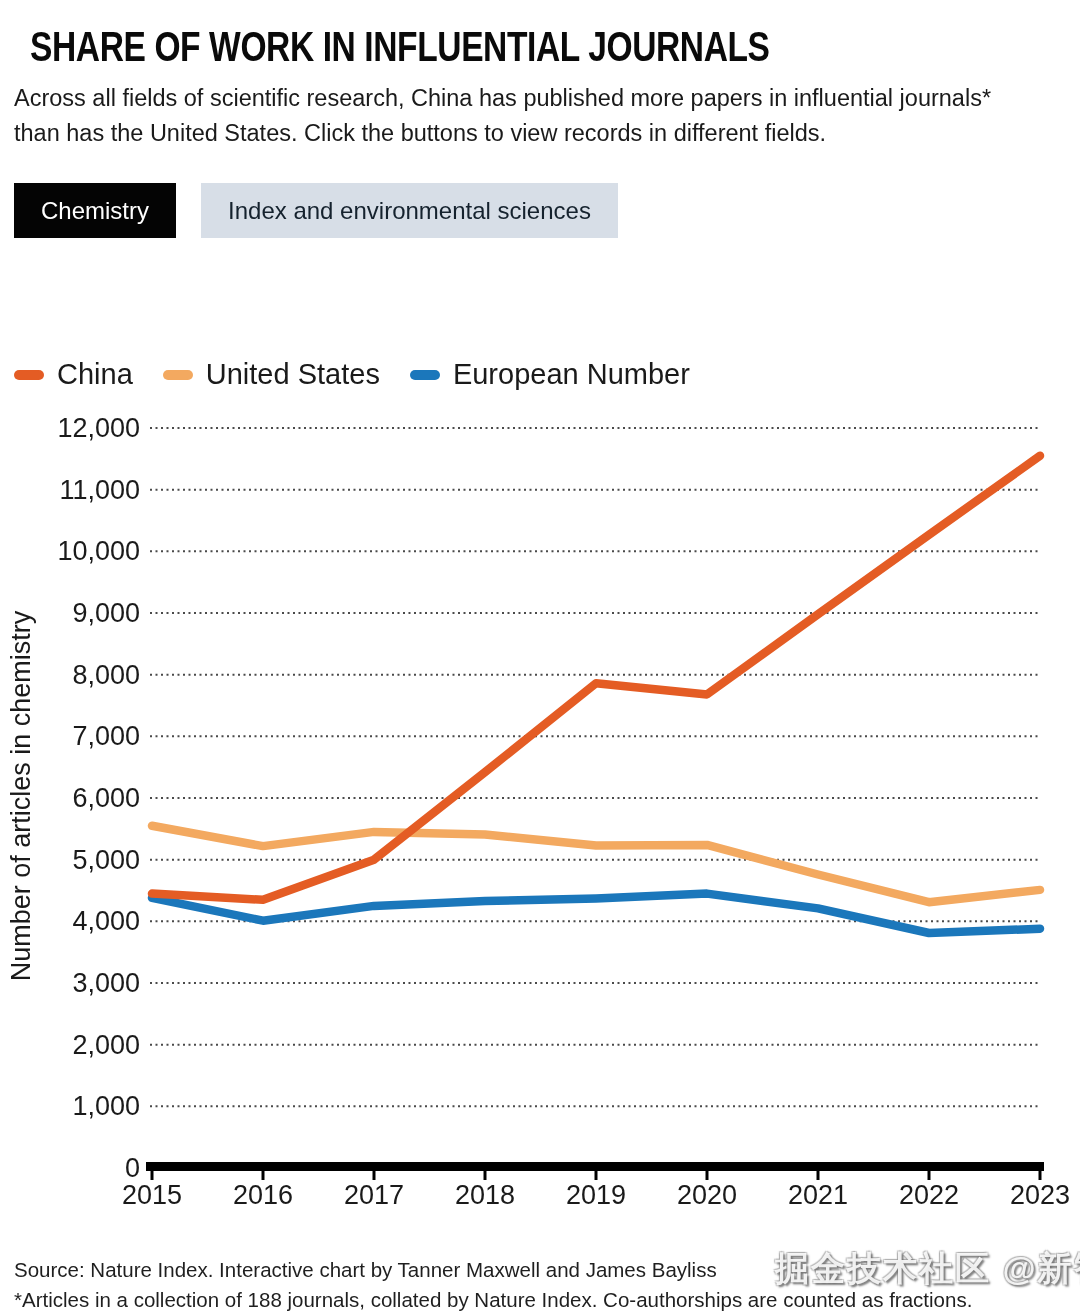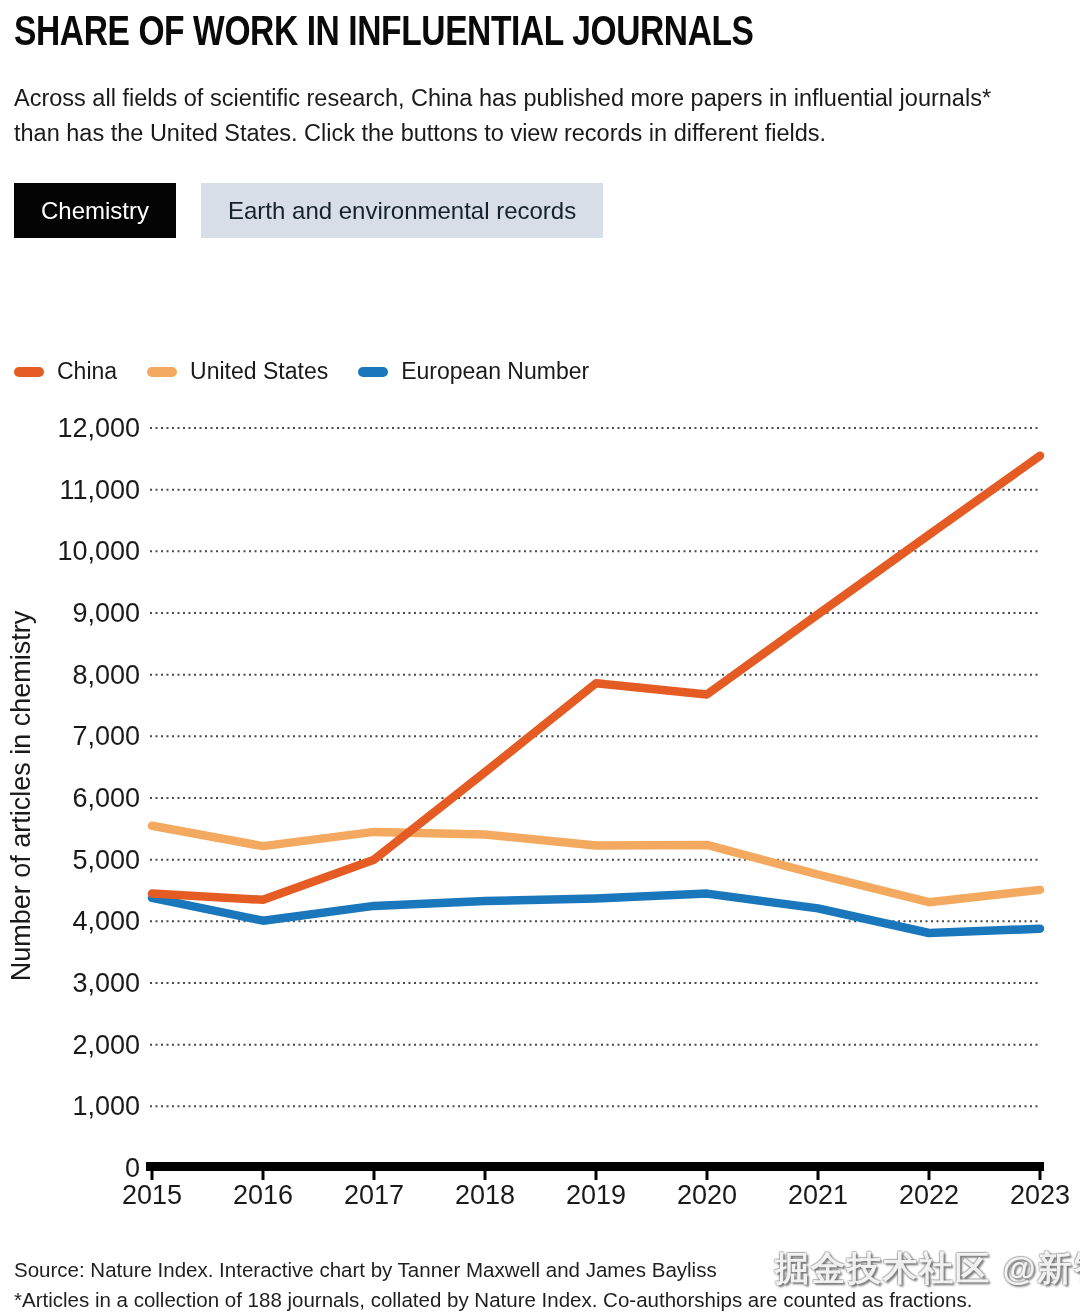--- a/index.html
+++ b/index.html
@@ -2,36 +2,36 @@
 <html><head>
 <meta charset="utf-8">
 <style>
   html,body{margin:0;padding:0;}
   body{
     width:1080px;height:1315px;background:#ffffff;position:relative;overflow:hidden;
     font-family:"Liberation Sans",sans-serif;color:#1a1a1a;
   }
   .abs{position:absolute;}
   
-  #title{left:14px;top:6px;margin:0;font-size:43px;line-height:48px;}
+  #title{left:14px;top:6px;margin:16px;font-size:43px;line-height:48px;}
   #title .condense{
     display:inline-block;transform:scaleX(0.78);transform-origin:left center;
     white-space:nowrap;font-weight:800;letter-spacing:-0.5px;color:#0a0a0a;
   }
   
   #subtitle{left:14px;top:57px;width:1020px;font-size:23.5px;line-height:35.5px;color:#1a1a1a;}
   
   #buttons{left:14px;top:183px;width:1012px;display:flex;flex-wrap:wrap;gap:25px 25px;align-items:flex-end;}
   .field-btn{
     font-family:inherit;font-size:24px;color:#15222E;background:#D7DEE7;border:none;
     height:55px;padding:0 27px;display:flex;align-items:center;cursor:pointer;white-space:nowrap;
   }
   .field-btn.active{background:#040404;color:#ffffff;}
   
-  #legend{left:14px;top:358px;display:flex;align-items:center;gap:30px;font-size:23px;color:#1a1a1a;}
+  #legend{left:14px;top:358px;display:flex;align-items:center;gap:30px;font-size:29px;color:#1a1a1a;}
   .legend-item{display:flex;align-items:center;gap:13px;}
   .swatch{width:30px;height:10px;border-radius:5px;display:inline-block;}
   
   #chart{left:0;top:0;width:1080px;height:1315px;}
   #chart text{font-family:"Liberation Sans",sans-serif;fill:#1a1a1a;font-size:27px;}
   
   #footer{left:14px;top:1255px;font-size:20.5px;line-height:30px;color:#1f1f1f;}
   
   #watermark{
     left:775px;top:1246px;font-size:34px;font-weight:700;letter-spacing:2px;white-space:nowrap;
@@ -44,21 +44,21 @@
 </style>
 </head>
 <body>
 
 <h1 id="title" class="abs"><span class="condense">SHARE OF WORK IN INFLUENTIAL JOURNALS</span></h1>
 
 <p id="subtitle" class="abs">Across all fields of scientific research, China has published more papers in influential journals* than has the United States. Click the buttons to view records in different fields.</p>
 
 <div id="buttons" class="abs">
     <button class="field-btn active">Chemistry</button>
-    <button class="field-btn">Earth and environmental records</button>
+    <button class="field-btn">Index and environmental sciences</button>
   </div>
 
 <div id="legend" class="abs">
     <div class="legend-item">
       <span class="swatch" style="background: rgb(228, 92, 36);"></span>
       <span>China</span>
     </div>
     <div class="legend-item">
       <span class="swatch" style="background: rgb(243, 169, 96);"></span>
       <span>United States</span>

